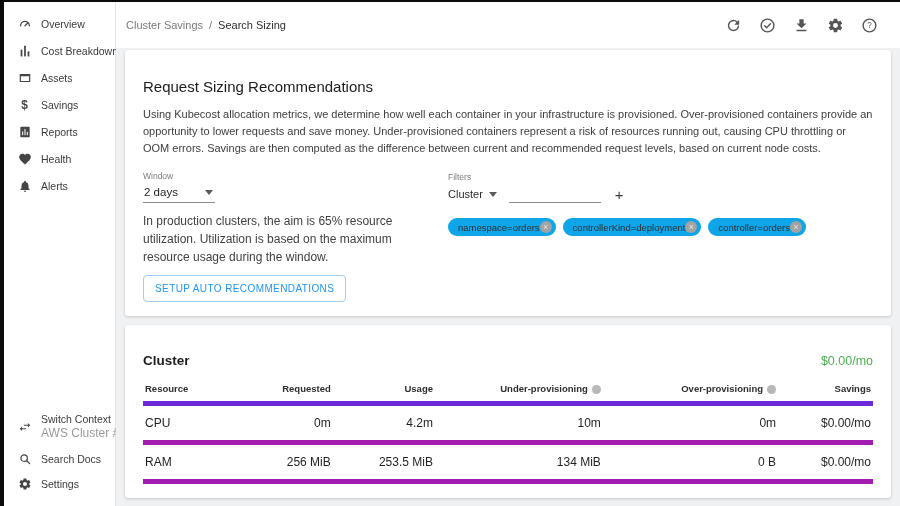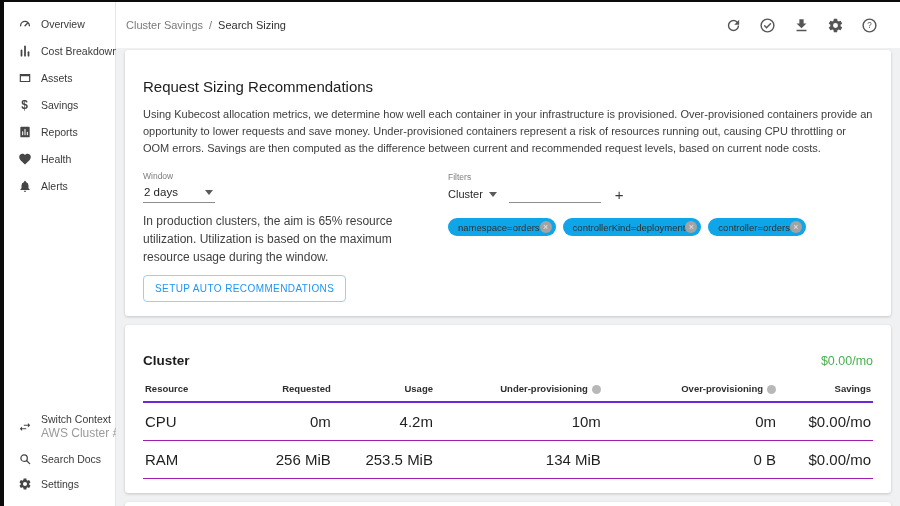--- a/index.html
+++ b/index.html
@@ -97,26 +97,26 @@
   }
 
   
   .card-head { display:flex; align-items:center; justify-content:space-between; margin-bottom:8px; }
   .section-title { font-size:13.5px; font-weight:700; color:#1c1c1c; }
   .total-green { font-size:12.5px; color:#4caf50; }
 
   table { width:100%; border-collapse:collapse; table-layout:fixed; }
   th {
     font-size:9.5px; font-weight:700; color:#2e2e2e; text-align:right;
-    padding:7px 2px; border-bottom:2px solid #6d28d9; vertical-align:middle;
+    padding:7px 2px; border-bottom:5px solid #6d28d9; vertical-align:middle;
   }
   th.l, td.l { text-align:left; }
   td {
-    font-size:15px; color:#1f1f1f; text-align:right;
-    padding:10px 2px; border-bottom:1px solid #a21caf; vertical-align:middle;
+    font-size:12px; color:#1f1f1f; text-align:right;
+    padding:10px 2px; border-bottom:5px solid #a21caf; vertical-align:middle;
     overflow-wrap:break-word;
   }
   .info-dot {
     display:inline-block; width:9px; height:9px; border-radius:50%;
     background:#b8b8b8; margin-left:4px; vertical-align:middle; cursor:pointer;
   }
 </style>
 </head>
 <body>
 

